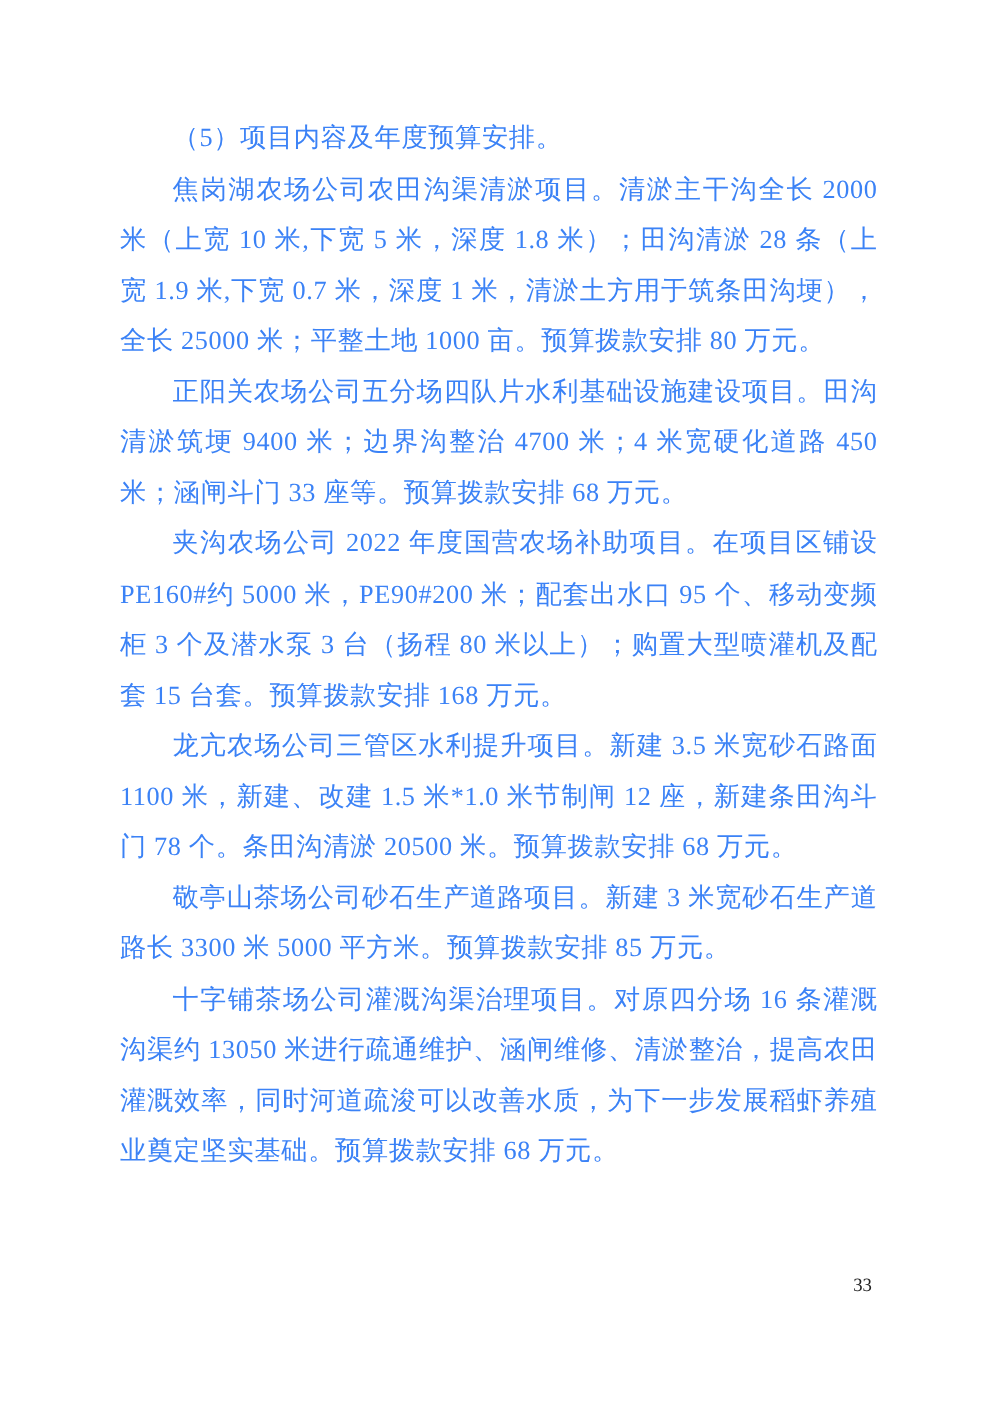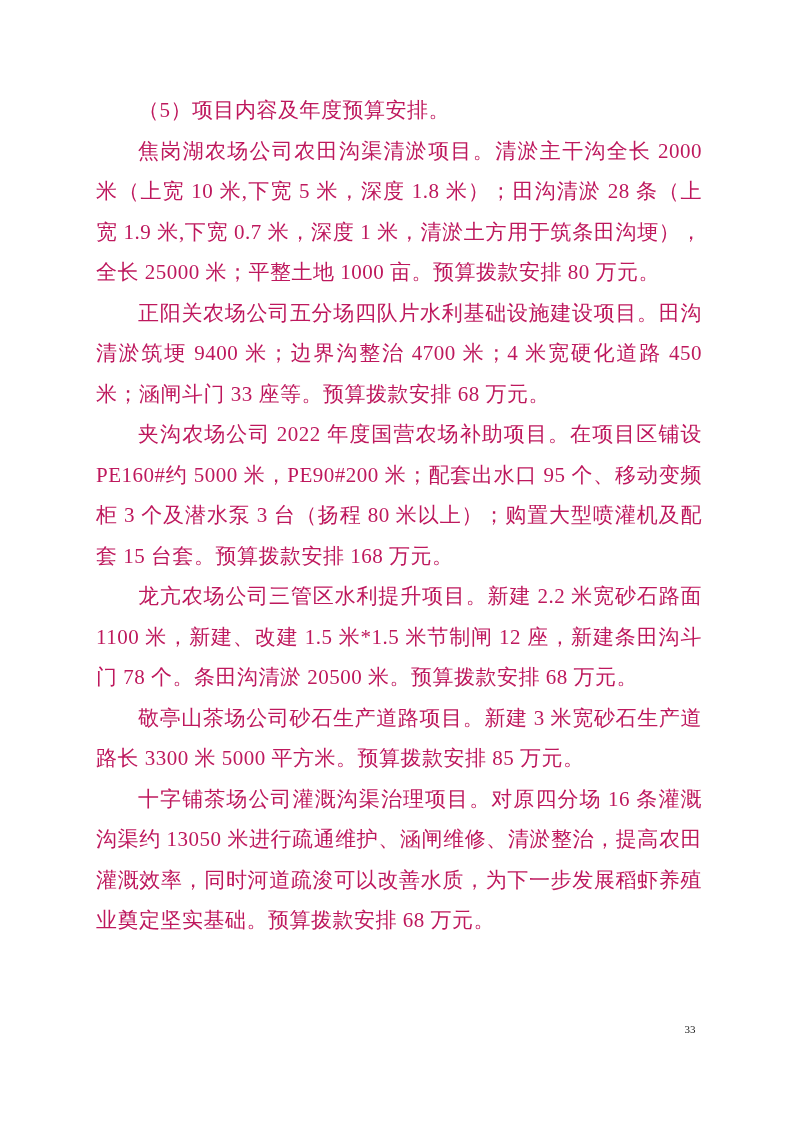--- a/index.html
+++ b/index.html
@@ -17,46 +17,46 @@
   }
   .content {
     position: absolute;
     left: 96px;
     top: 90px;
     width: 606px;
     font-size: 21px;
     line-height: 40.5px;
     text-align: justify;
     text-justify: inter-ideograph;
-    color: #be185d;
+    color: #3b82f6;
   }
   .content p {
     text-indent: 2em;
     margin: 0;
     letter-spacing: 0.5px;
   }
   .page-number {
     position: absolute;
     left: 678px;
     top: 1020px;
     width: 24px;
     text-align: center;
-    font-size: 11px;
+    font-size: 15px;
     line-height: 18px;
     color: #222222;
     font-family: "Liberation Serif", "DejaVu Serif", serif;
   }
 </style>
 </head>
 <body>
 
 <div class="page">
   <div class="content">
     <p>（5）项目内容及年度预算安排。</p>
     <p>焦岗湖农场公司农田沟渠清淤项目。清淤主干沟全长 2000 米（上宽 10 米,下宽 5 米，深度 1.8 米）；田沟清淤 28 条（上宽 1.9 米,下宽 0.7 米，深度 1 米，清淤土方用于筑条田沟埂），全长 25000 米；平整土地 1000 亩。预算拨款安排 80 万元。</p>
     <p>正阳关农场公司五分场四队片水利基础设施建设项目。田沟清淤筑埂 9400 米；边界沟整治 4700 米；4 米宽硬化道路 450 米；涵闸斗门 33 座等。预算拨款安排 68 万元。</p>
     <p>夹沟农场公司 2022 年度国营农场补助项目。在项目区铺设 PE160#约 5000 米，PE90#200 米；配套出水口 95 个、移动变频柜 3 个及潜水泵 3 台（扬程 80 米以上）；购置大型喷灌机及配套 15 台套。预算拨款安排 168 万元。</p>
-    <p>龙亢农场公司三管区水利提升项目。新建 2.2 米宽砂石路面 1100 米，新建、改建 1.5 米*1.5 米节制闸 12 座，新建条田沟斗门 78 个。条田沟清淤 20500 米。预算拨款安排 68 万元。</p>
+    <p>龙亢农场公司三管区水利提升项目。新建 3.5 米宽砂石路面 1100 米，新建、改建 1.5 米*1.0 米节制闸 12 座，新建条田沟斗门 78 个。条田沟清淤 20500 米。预算拨款安排 68 万元。</p>
     <p>敬亭山茶场公司砂石生产道路项目。新建 3 米宽砂石生产道路长 3300 米 5000 平方米。预算拨款安排 85 万元。</p>
     <p>十字铺茶场公司灌溉沟渠治理项目。对原四分场 16 条灌溉沟渠约 13050 米进行疏通维护、涵闸维修、清淤整治，提高农田灌溉效率，同时河道疏浚可以改善水质，为下一步发展稻虾养殖业奠定坚实基础。预算拨款安排 68 万元。</p>
   </div>
   <div class="page-number">33</div>
 </div>
 
 </body></html>

